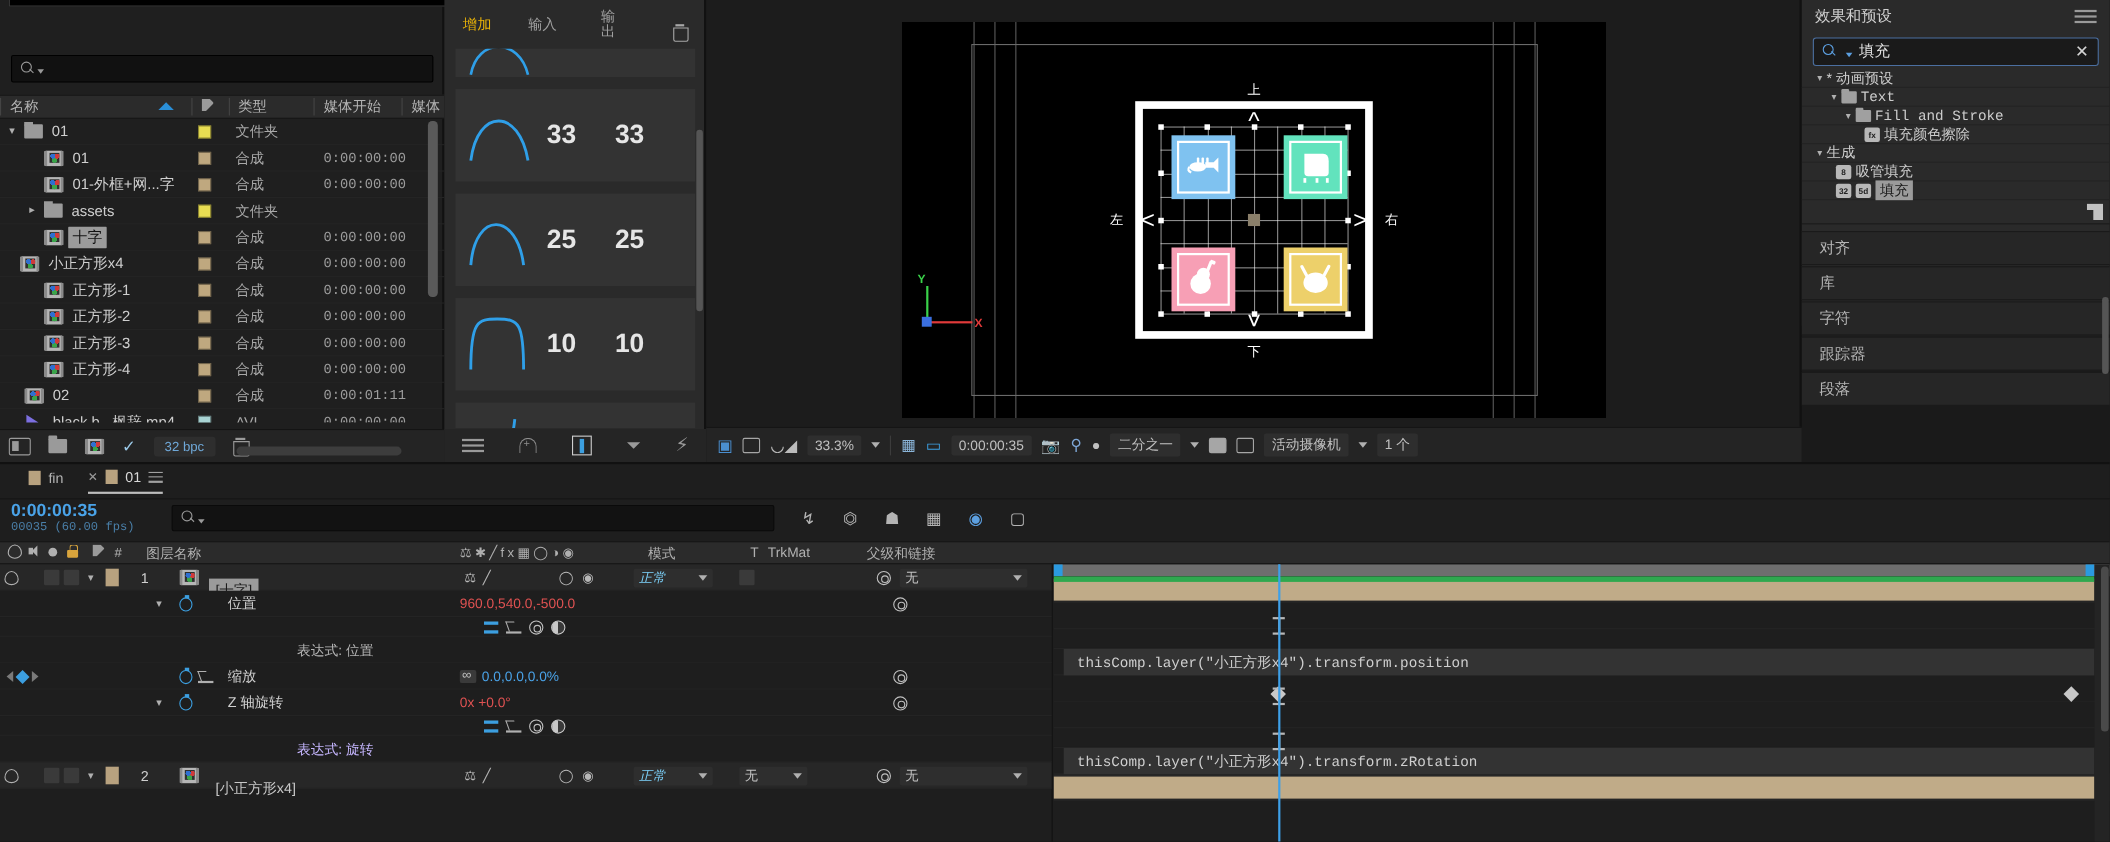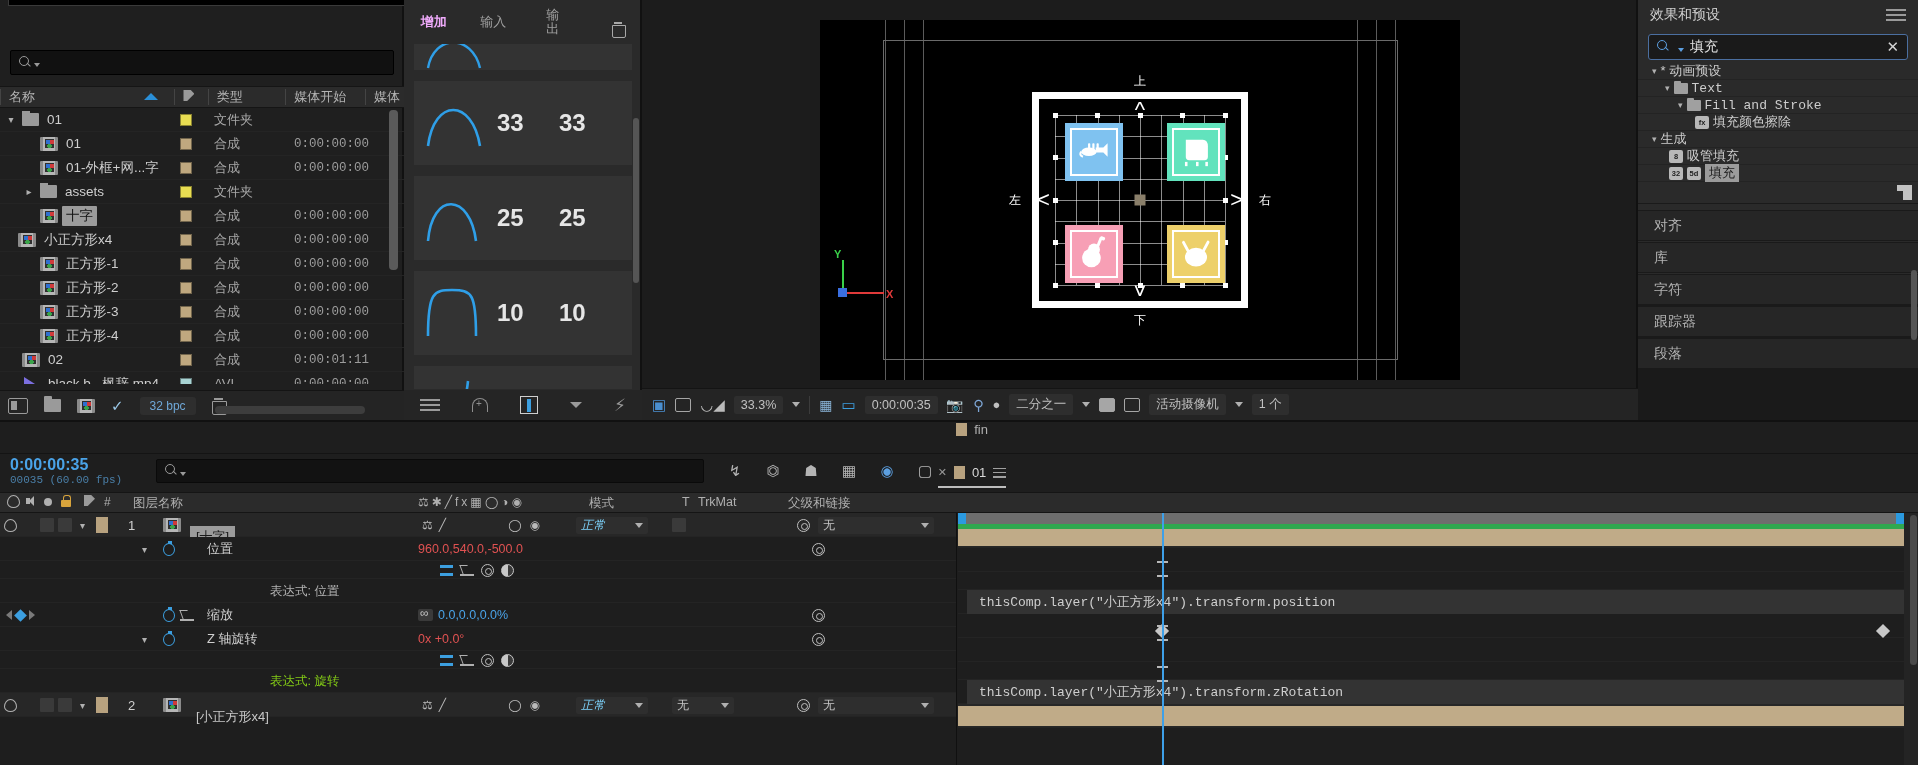--- a/index.html
+++ b/index.html
@@ -84,21 +84,21 @@
   .proj-hbar{position:absolute;left:215px;bottom:6px;width:150px;height:8px;background:#3d3d3d;border-radius:4px;}
 
   
   .ease-panel {
     position:absolute; left:404px; top:0; width:238px; height:420px;
     background:#2a2a2a; border-right:2px solid #111;
   }
   .ease-tabs { position:absolute; left:0; top:0; width:238px; height:44px; display:flex;
                align-items:center; font-size:13px; }
   .ease-tab { flex:1; text-align:center; color:#a0a0a0; }
-  .ease-tab.active { color:#f0abfc; font-weight:bold; }
+  .ease-tab.active { color:#eab308; font-weight:normal; }
   .ease-tab.stacked { line-height:14px; }
   .trash2 { width:12px;height:14px;position:relative;margin:0 auto;}
   .trash2::before{content:"";position:absolute;left:0;top:3px;width:12px;height:11px;border:1.4px solid #a8a8a8;border-radius:0 0 2px 2px;}
   .trash2::after{content:"";position:absolute;left:2px;top:0;width:8px;height:2px;background:#a8a8a8;}
 
   .ease-list { position:absolute; left:0; top:44px; width:238px; height:345px; overflow:hidden; padding:0 10px;}
   .ease-card { background:#333; margin-bottom:11px; height:84px; display:flex; align-items:center;
                position:relative; }
   .ease-card.partial { height:26px; margin-bottom:11px; }
   .ease-card svg { flex:0 0 62px; margin-left:10px;}
@@ -179,21 +179,21 @@
   .fx-stack { margin-top:6px; }
   .fx-item { height:31px; display:flex; align-items:center; padding-left:16px; font-size:14px;
              color:#b4b4b4; border-top:1px solid #1a1a1a; border-bottom:1px solid #1a1a1a;
              background:#262626; margin-bottom:1px;}
   .fx-vscroll{position:absolute;right:1px;top:270px;width:6px;height:70px;background:#555;border-radius:3px;}
 
   
   .tl-panel { position:absolute; left:0; top:420px; width:1918px; height:345px; background:#1e1e1e;
               border-top:2px solid #111;}
   .tl-tabs { height:32px; display:flex; align-items:center; padding-left:26px; gap:22px;
-             font-size:13px; color:#b0b0b0; border-bottom:1px solid #141414;flex-direction:column;}
+             font-size:13px; color:#b0b0b0; border-bottom:1px solid #141414;}
   .tl-tab { display:flex; align-items:center; gap:7px; padding-bottom:6px;}
   .tl-tab.active { border-bottom:2px solid #bdbdbd; color:#d8d8d8;}
   .tab-sw { width:11px;height:13px;background:#b8a27f; display:inline-block;}
   .tab-x { color:#999; font-size:11px; }
   .tab-menu { width:13px;height:10px;display:flex;flex-direction:column;justify-content:space-between;}
   .tab-menu i{height:1.6px;background:#a0a0a0;display:block;}
 
   .tl-top { height:38px; display:flex; align-items:center; position:relative; }
   .tc-time { position:absolute; left:10px; top:2px; }
   .tc-big { color:#4aa3e8; font-size:16px; font-weight:bold; font-family:"Liberation Sans",sans-serif;}
@@ -918,21 +918,21 @@
                   <i></i>
                   <i></i>
                 </span>
                 <span class="graphico"></span>
                 <span class="spiral"></span>
                 <span class="playico"></span>
               </span>
             </div>
           </div>
           <div class="lrow prop">
-            <div class="lcell" style="left:270px;color:#84cc16;font-size:12.5px">表达式: 旋转</div>
+            <div class="lcell" style="left:270px;color:#c4b5fd;font-size:12.5px">表达式: 旋转</div>
           </div>
           <div class="lrow layer">
             <div class="lcell" style="left:4px">
               <span class="eye-ico"></span>
             </div>
             <div class="lcell" style="left:40px">
               <span class="sqbtn"></span>
             </div>
             <div class="lcell" style="left:58px">
               <span class="sqbtn"></span>

